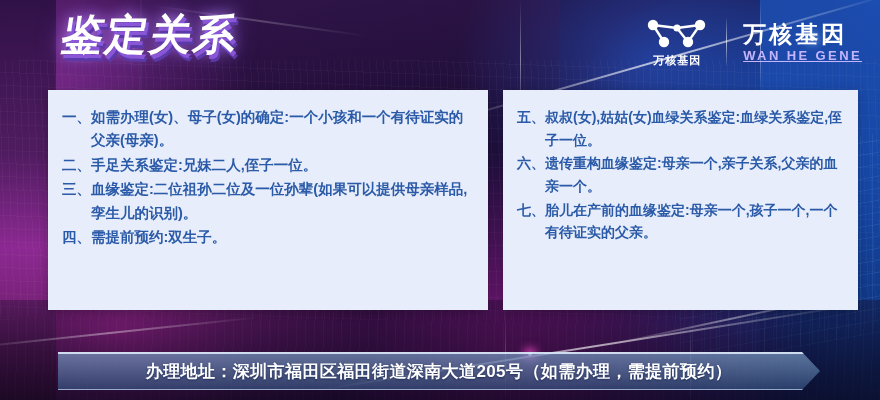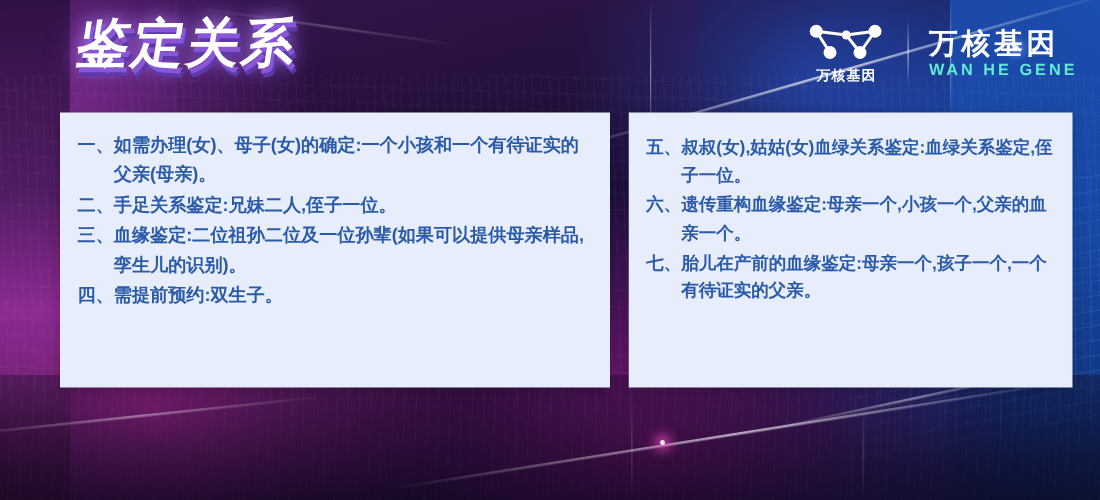--- a/index.html
+++ b/index.html
@@ -119,21 +119,21 @@
   .brand-mark-cn {
     font-size:11px; font-weight:700; color:#fff; letter-spacing:1px;
   }
   .brand-sep {
     width:1px; height:48px;
     background:linear-gradient(180deg, rgba(255,255,255,.05), rgba(255,255,255,.65), rgba(255,255,255,.05));
     margin:0 4px;
   }
   .brand-text { display:flex; flex-direction:column; align-items:flex-start; gap:2px; }
   .brand-cn { font-size:23px; font-weight:700; color:#fff; letter-spacing:3px; line-height:1.05; }
-  .brand-en { font-size:13px; font-weight:700; color:#5eead4; letter-spacing:2.4px; line-height:1; }
+  .brand-en { font-size:13px; font-weight:700; color:#c4b5fd; letter-spacing:2.4px; line-height:1;text-decoration:underline; }
 
   
   .panel {
     position:absolute; top:90px; height:220px;
     background:#e7edfb;
     padding:16px 12px 10px 14px;
     box-shadow:0 2px 10px rgba(0,0,0,.25);
   }
   .panel-left  { left:48px;  width:440px; }
   .panel-right { left:503px; width:355px; }
@@ -236,22 +236,25 @@
     </div>
   </div>
 
   <div class="panel panel-right">
     <div class="item">
       <span class="item-num">五、</span>
       <span class="item-txt">叔叔(女),姑姑(女)血绿关系鉴定:血绿关系鉴定,侄子一位。</span>
     </div>
     <div class="item">
       <span class="item-num">六、</span>
-      <span class="item-txt">遗传重构血缘鉴定:母亲一个,小孩一个,父亲的血亲一个。</span>
+      <span class="item-txt">遗传重构血缘鉴定:母亲一个,亲子关系,父亲的血亲一个。</span>
     </div>
     <div class="item">
       <span class="item-num">七、</span>
       <span class="item-txt">胎儿在产前的血缘鉴定:母亲一个,孩子一个,一个有待证实的父亲。</span>
     </div>
   </div>
 
+  <div class="addr">
+    <span class="addr-text">办理地址：深圳市福田区福田街道深南大道205号（如需办理，需提前预约）</span>
+  </div>
 
 </div>
 
 </body></html>

